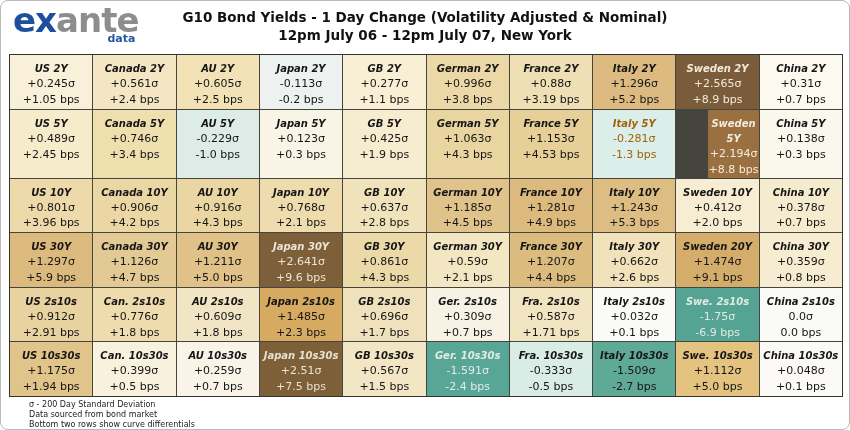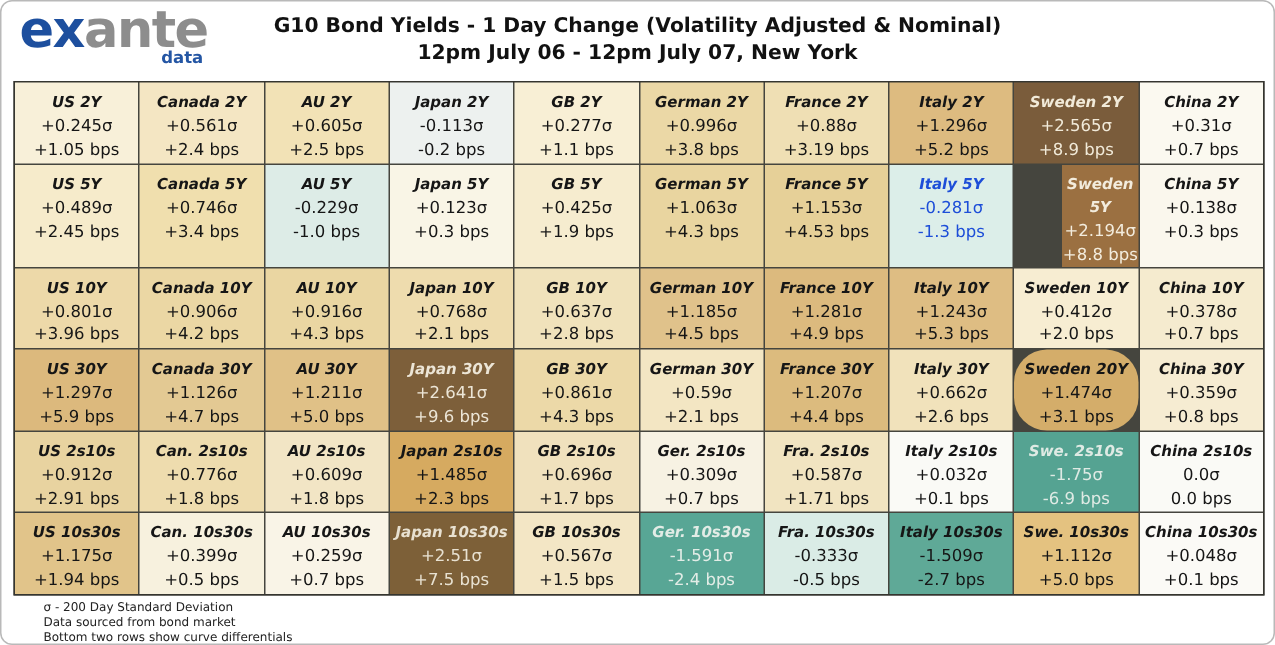--- a/index.html
+++ b/index.html
@@ -125,21 +125,21 @@
       <div class="cell" style="background: rgb(233, 213, 160); color: rgb(22, 22, 22);">
         <div class="cell-label">German 5Y</div>
         <div class="cell-sigma">+1.063σ</div>
         <div class="cell-bps">+4.3 bps</div>
       </div>
       <div class="cell" style="background: rgb(230, 208, 152); color: rgb(22, 22, 22);">
         <div class="cell-label">France 5Y</div>
         <div class="cell-sigma">+1.153σ</div>
         <div class="cell-bps">+4.53 bps</div>
       </div>
-      <div class="cell" style="background: rgb(220, 238, 233); color: #1d4ed8;">
+      <div class="cell" style="background: rgb(220, 238, 233); color: #a16207;">
         <div class="cell-label">Italy 5Y</div>
         <div class="cell-sigma">-0.281σ</div>
         <div class="cell-bps">-1.3 bps</div>
       </div>
       <div class="cell" style="background: rgb(155, 112, 65); color: rgb(243, 236, 221); margin-left: 32px;">
         <div class="cell-label">Sweden 5Y</div>
         <div class="cell-sigma">+2.194σ</div>
         <div class="cell-bps">+8.8 bps</div>
       </div>
       <div class="cell" style="background: rgb(250, 247, 237); color: rgb(22, 22, 22);">
@@ -230,24 +230,24 @@
       <div class="cell" style="background: rgb(220, 187, 126); color: rgb(22, 22, 22);">
         <div class="cell-label">France 30Y</div>
         <div class="cell-sigma">+1.207σ</div>
         <div class="cell-bps">+4.4 bps</div>
       </div>
       <div class="cell" style="background: rgb(241, 226, 187); color: rgb(22, 22, 22);">
         <div class="cell-label">Italy 30Y</div>
         <div class="cell-sigma">+0.662σ</div>
         <div class="cell-bps">+2.6 bps</div>
       </div>
-      <div class="cell" style="background: rgb(212, 173, 106); color: rgb(22, 22, 22); border-radius: 22px;">
+      <div class="cell" style="background: rgb(212, 173, 106); color: rgb(22, 22, 22);">
         <div class="cell-label">Sweden 20Y</div>
         <div class="cell-sigma">+1.474σ</div>
-        <div class="cell-bps">+3.1 bps</div>
+        <div class="cell-bps">+9.1 bps</div>
       </div>
       <div class="cell" style="background: rgb(246, 236, 210); color: rgb(22, 22, 22);">
         <div class="cell-label">China 30Y</div>
         <div class="cell-sigma">+0.359σ</div>
         <div class="cell-bps">+0.8 bps</div>
       </div>
       <div class="cell" style="background: rgb(232, 211, 160); color: rgb(22, 22, 22);">
         <div class="cell-label">US 2s10s</div>
         <div class="cell-sigma">+0.912σ</div>
         <div class="cell-bps">+2.91 bps</div>

